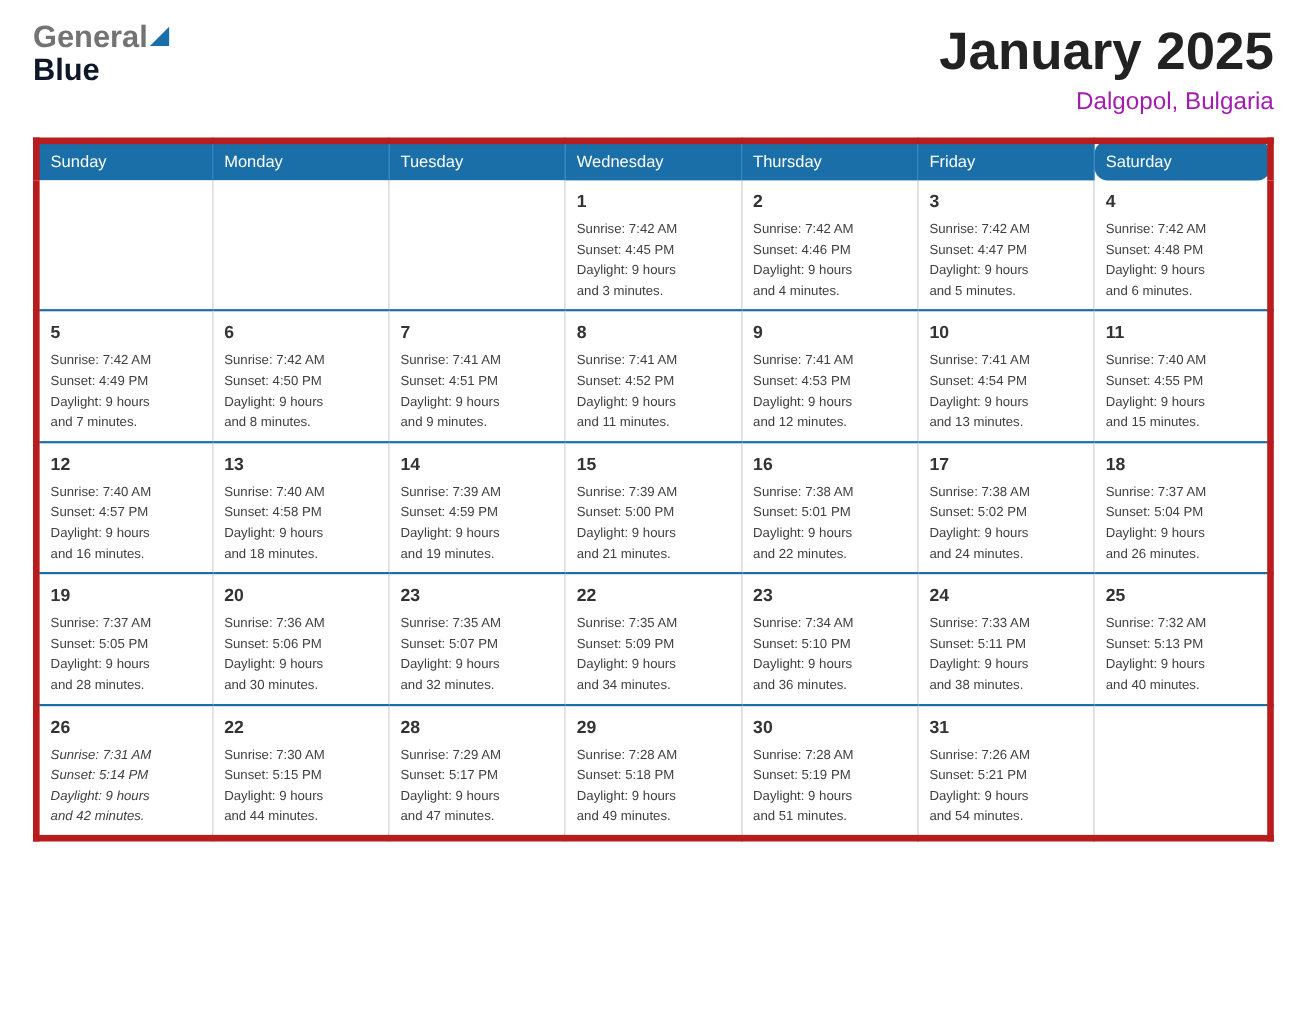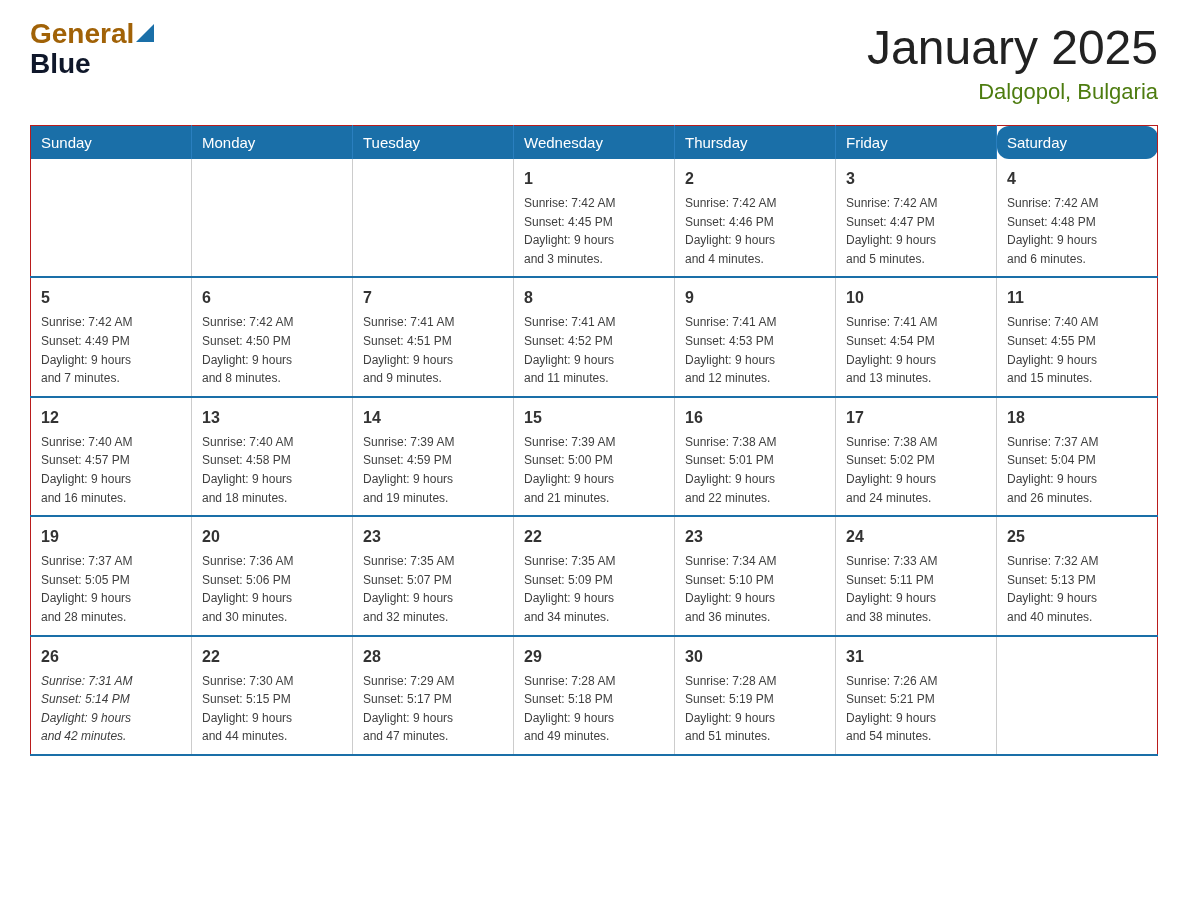--- a/index.html
+++ b/index.html
@@ -20,32 +20,32 @@
     .logo {
       display: flex;
       flex-direction: column;
       align-items: flex-start;
     }
     .title-block {
       text-align: right;
     }
     .calendar-title {
       font-size: 48px;
-      font-weight: normal;
+      font-weight: bold;
       color: #222;
     }
     .calendar-subtitle {
       font-size: 22px;
-      color: #4d7c0f;
+      color: #a21caf;
       margin-top: 4px;
     }
     .calendar-table {
       width: 100%;
       border-collapse: collapse;
-      border: 1px solid #b91c1c;
+      border: 6px solid #b91c1c;
     }
     .calendar-table thead tr th {
       background-color: #1a6fa8;
       color: #fff;
       font-size: 15px;
       font-weight: normal;
       padding: 8px 10px;
       text-align: left;
       border-right: 1px solid #2a7fbf;
     }
@@ -86,21 +86,21 @@
       align-items: center;
       line-height: 1;
     }
   </style>
 </head>
 <body>
 
 <div class="header">
   <div class="logo">
     <div class="logo-text-row">
-      <span style="font-size:28px;font-weight:bold;color:#a16207;">General</span>
+      <span style="font-size:28px;font-weight:bold;color:#737373;">General</span>
       <svg width="18" height="18" viewBox="0 0 18 18" style="margin-left:2px;margin-top:-2px;">
         <polygon points="0,18 18,18 18,0" fill="#1a6fa8"></polygon>
       </svg>
     </div>
     <div>
       <span style="font-size:28px;font-weight:bold;color:#0f172a;">Blue</span>
     </div>
   </div>
   <div class="title-block">
     <div class="calendar-title">January 2025</div>

